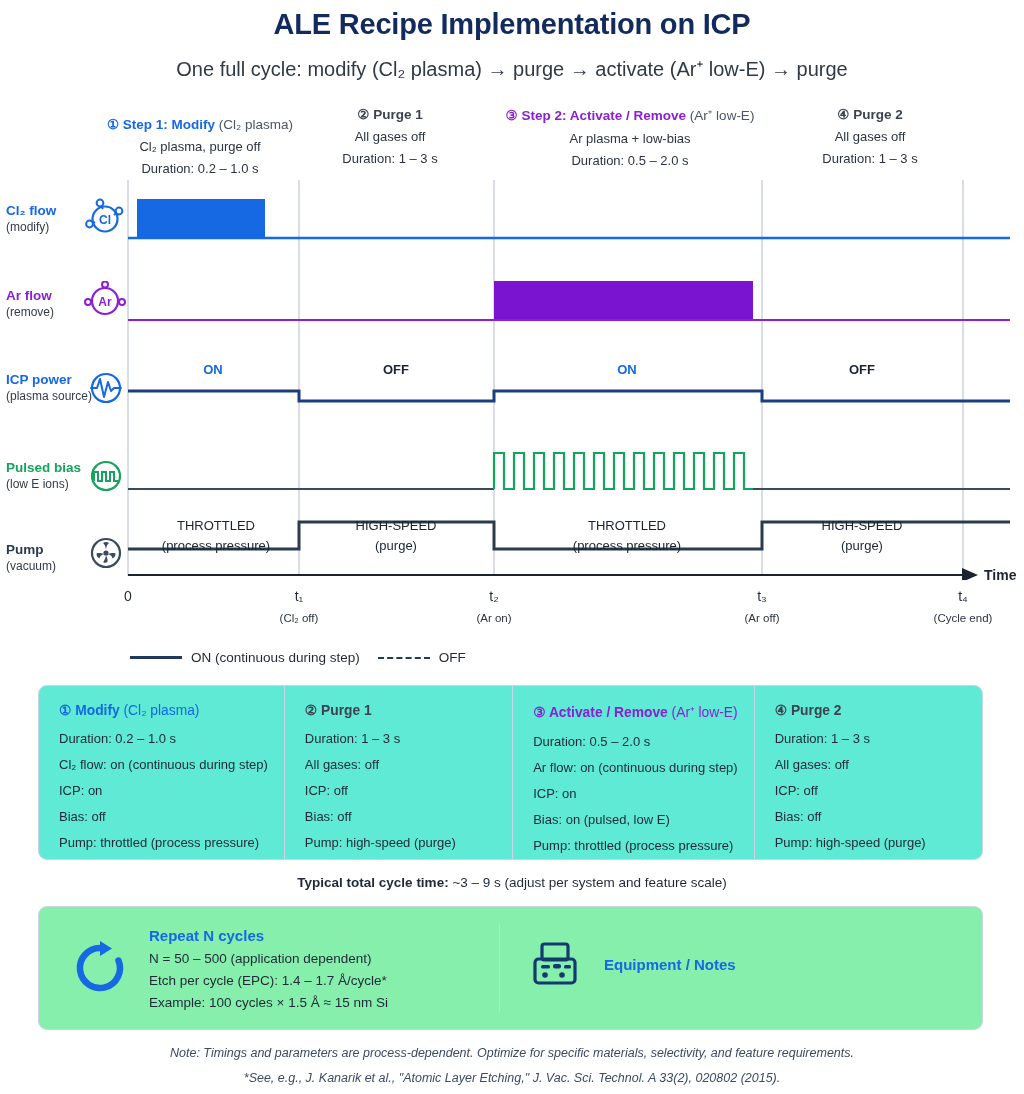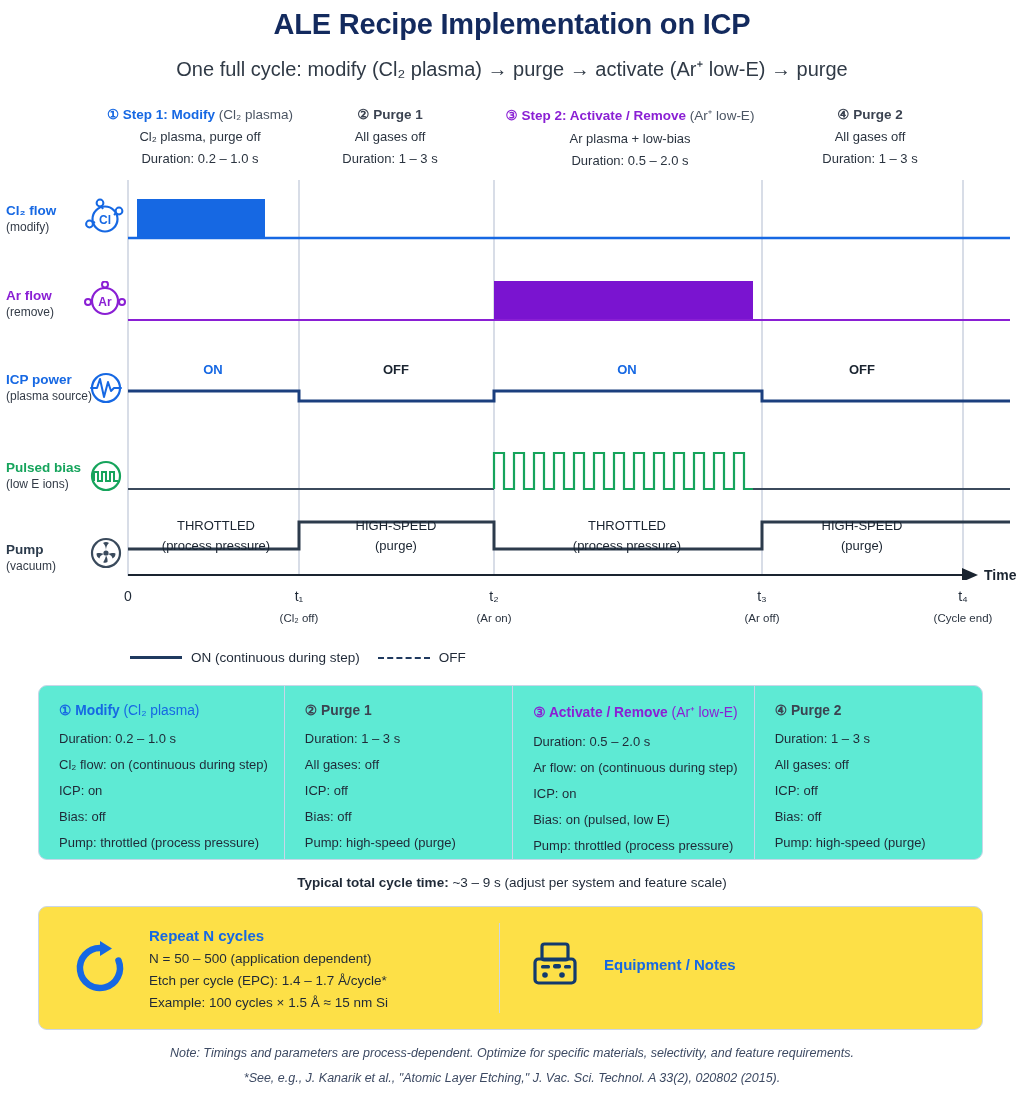--- a/index.html
+++ b/index.html
@@ -64,21 +64,21 @@
   
   .total-cycle{
     position:absolute;left:0;top:875px;width:1024px;text-align:center;
     font-size:13.5px;color:#1f2937;
   }
   .total-cycle b{font-weight:bold;}
 
   
   .bottom-box{
     position:absolute;left:38px;top:906px;width:945px;height:124px;
-    border:1px solid #c9d6e8;border-radius:9px;background:#fde047;
+    border:1px solid #c9d6e8;border-radius:9px;background:#86efac;
     display:flex;align-items:stretch;box-sizing:border-box;
   }
   .bb-left{width:460px;display:flex;align-items:center;padding-left:26px;box-sizing:border-box;}
   .bb-div{width:1px;background:#c9d6e8;margin:16px 0;}
   .bb-right{flex:1;display:flex;align-items:center;padding-left:20px;box-sizing:border-box;}
   .bb-icon{width:70px;flex:none;display:flex;align-items:center;justify-content:center;}
   .bb-text .bb-h{font-size:15px;font-weight:bold;color:#1668e3;margin-bottom:7px;}
   .bb-text .bb-l{font-size:13.5px;color:#1f2937;margin-bottom:7px;white-space:nowrap;}
   .bb-text .bb-l:last-child{margin-bottom:0;}
   .bb-text ul{margin:0;padding:0;list-style:none;}
@@ -102,21 +102,21 @@
 </style>
 </head>
 <body>
 
 <div class="page">
 
   <div class="title">ALE Recipe Implementation on ICP</div>
   <div class="subtitle">One full cycle: modify (Cl₂ plasma) → purge → activate (Ar⁺ low-E) → purge</div>
 
   <div class="step-headers">
-    <div class="step-head" style="left:85px;top:6px;width:230px;">
+    <div class="step-head" style="left:85px;top:16px;width:230px;">
       <div class="sh-title c-blue">
         <span>①</span>
         <span>Step 1: Modify</span>
         <span class="lt c-blue" style="font-weight:normal;">(Cl₂ plasma)</span>
       </div>
       <div class="sh-sub">Cl₂ plasma, purge off</div>
       <div class="sh-dur">Duration: 0.2 – 1.0 s</div>
     </div>
 
     <div class="step-head" style="left:300px;top:6px;width:180px;">

